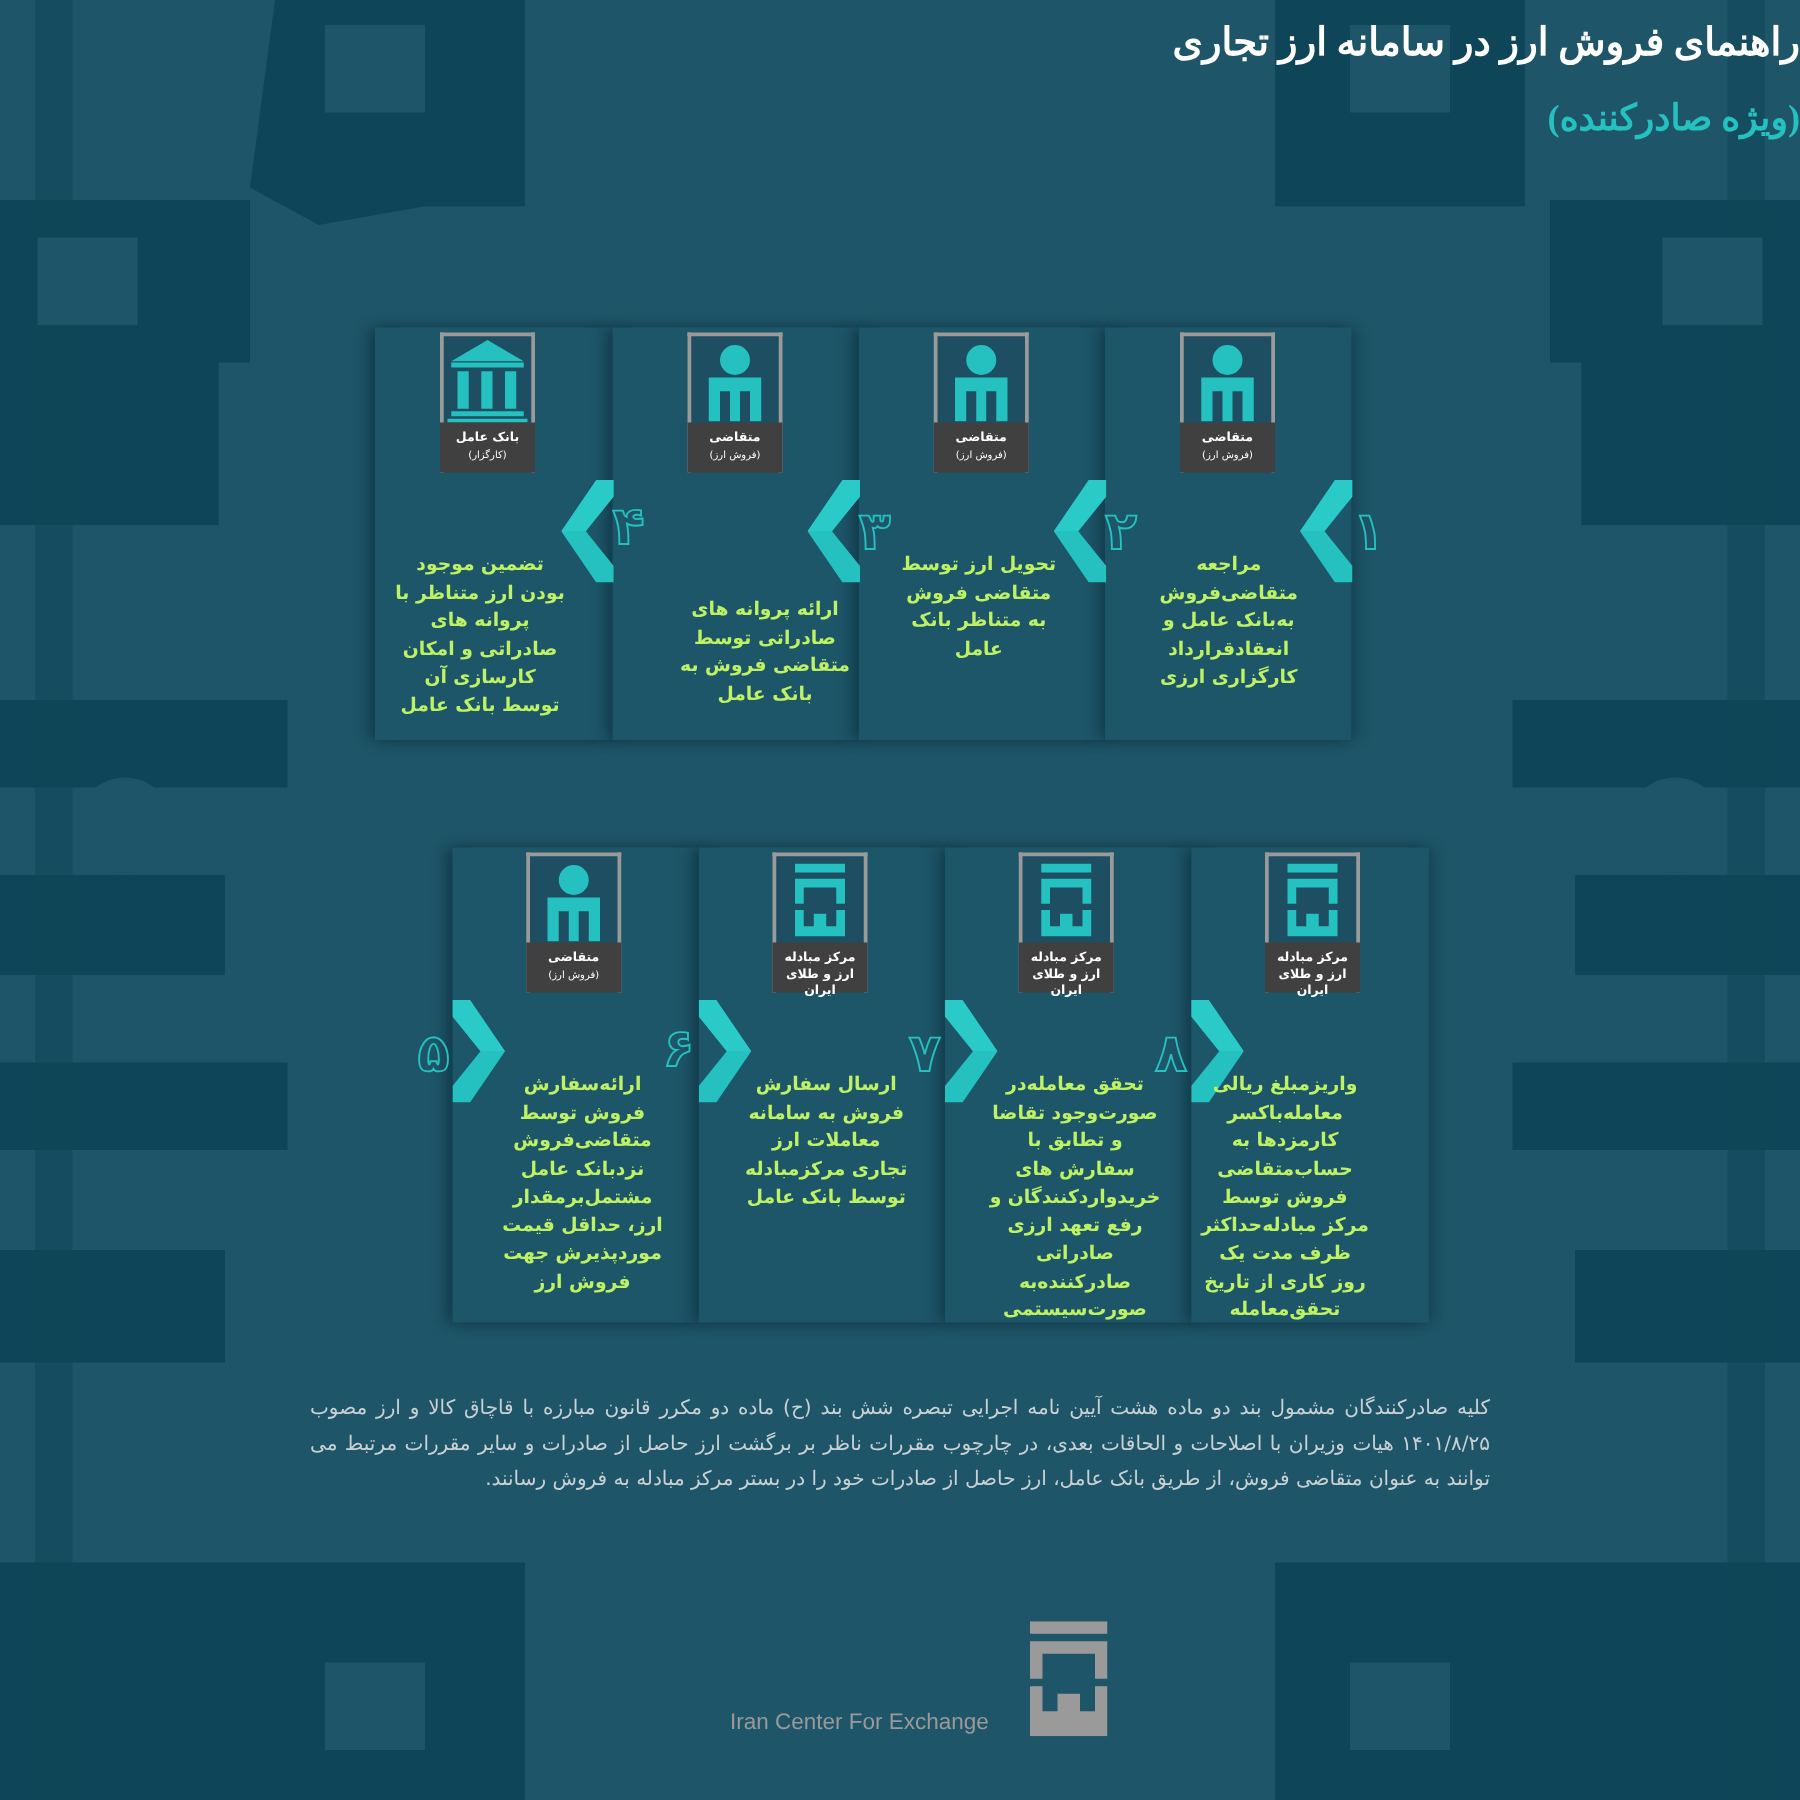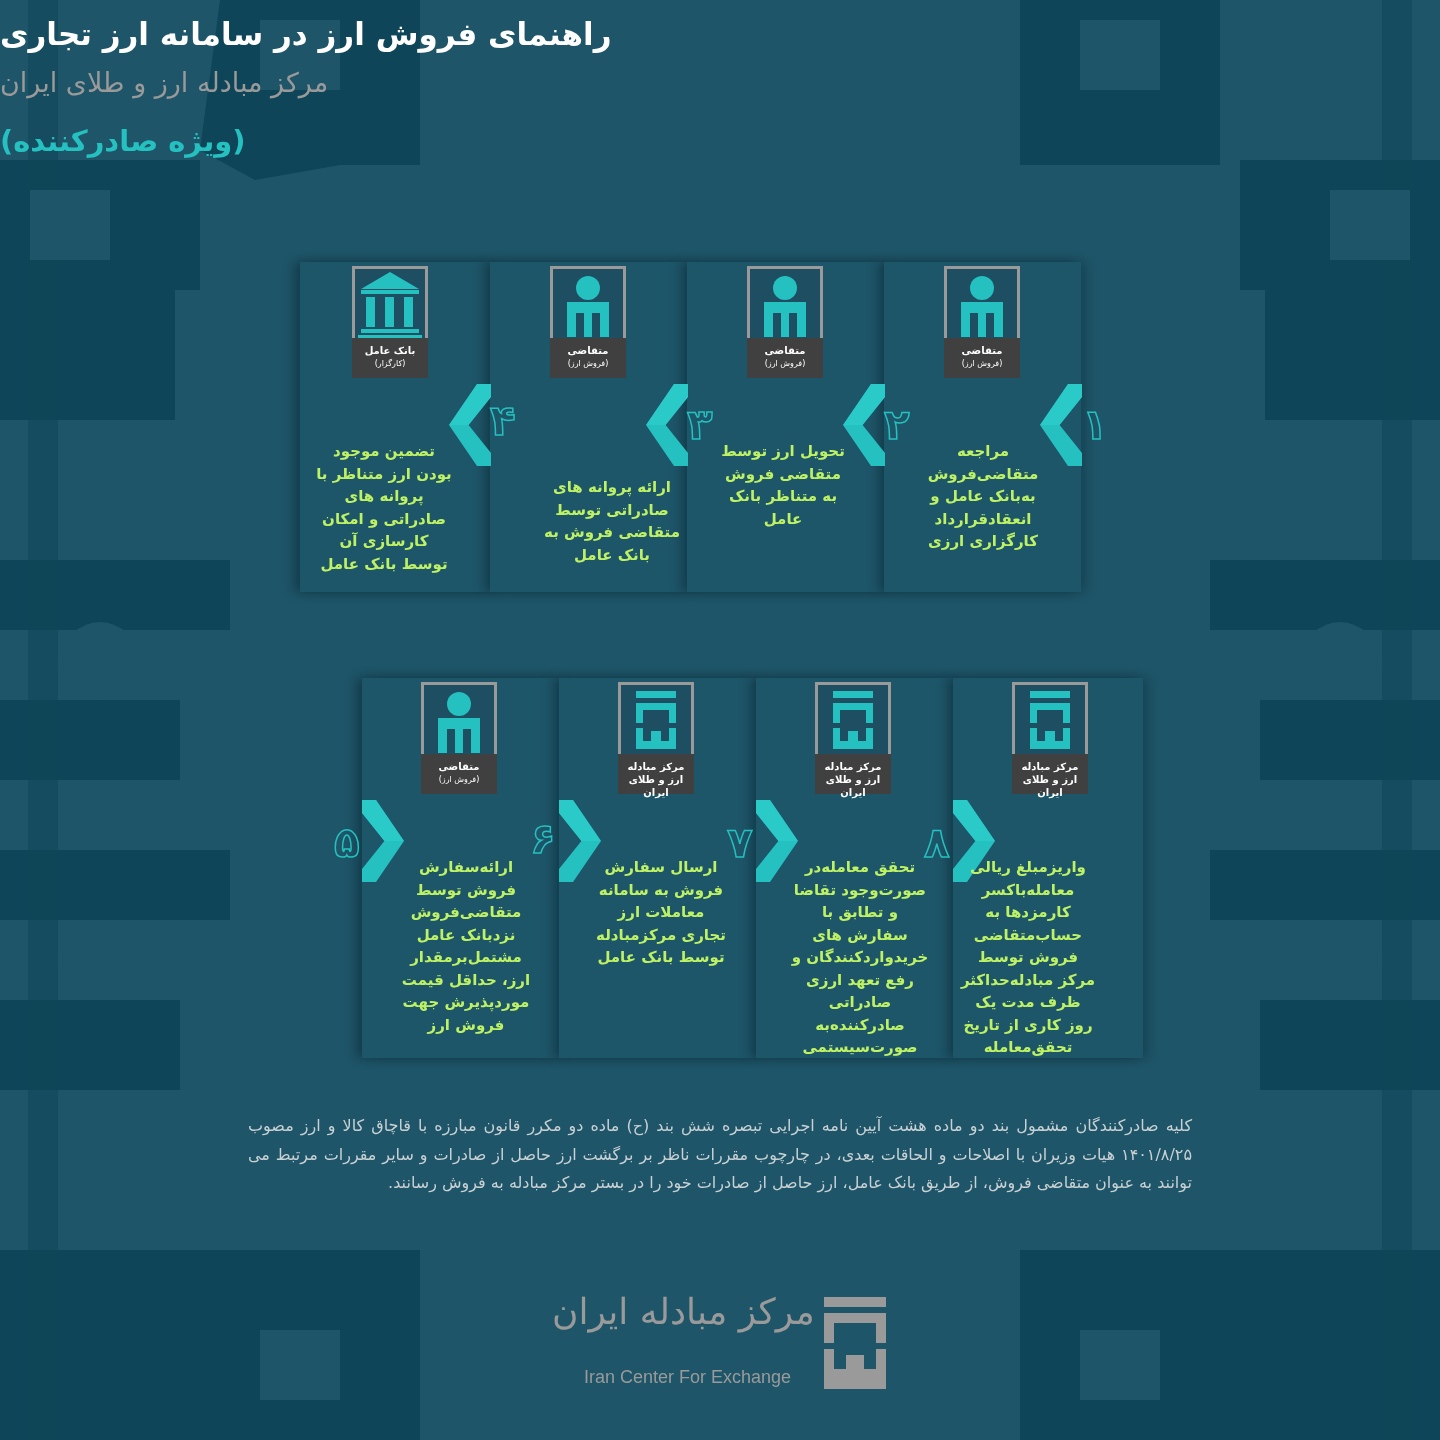--- a/index.html
+++ b/index.html
@@ -3,21 +3,21 @@
 <meta charset="utf-8">
 <style>
   html, body { margin:0; padding:0; }
   body {
     width:1440px; height:1440px; overflow:hidden; position:relative;
     background:#1e5568;
     font-family:"DejaVu Sans", sans-serif;
     direction:rtl;
   }
   .bg-pattern { position:absolute; inset:0; z-index:0; }
-  .title-block { position:absolute; left:0; right:0; top:8px; text-align:left; z-index:2; }
+  .title-block { position:absolute; left:0; right:0; top:8px; text-align:right; z-index:2;font-family:Liberation Serif, serif; }
   .title-main { color:#ffffff; font-size:31px; font-weight:bold; line-height:52px; }
   .title-sub { color:#9a9a9a; font-size:27px; line-height:46px; }
   .title-special { color:#25c0c0; font-size:29px; font-weight:bold; line-height:58px; margin-top:6px; }
   .title-issue { color:#9a9a9a; font-size:24px; line-height:40px; }
 
   .row { position:absolute; z-index:2; }
   .panel {
     position:absolute; background:#1e5669;
     box-shadow: -6px 0 10px rgba(0,20,30,0.35), 6px 0 10px rgba(0,20,30,0.2);
   }
@@ -90,21 +90,20 @@
     <circle cx="1340" cy="960" r="38"></circle>
     <rect x="260" y="20" width="80" height="70"></rect>
     <rect x="1080" y="20" width="80" height="70"></rect>
     <rect x="260" y="1330" width="80" height="70"></rect>
     <rect x="1080" y="1330" width="80" height="70"></rect>
   </g>
 </svg>
 
 <div class="title-block">
   <div class="title-main">راهنمای فروش ارز در سامانه ارز تجاری</div>
-  <div class="title-sub">مرکز مبادله ارز و طلای ایران</div>
   <div class="title-special">(ویژه صادرکننده)</div>
 </div>
 
 <svg width="0" height="0" style="position:absolute">
   <defs>
     <g id="person">
       <circle cx="35" cy="19" r="12" fill="#25c0c0"></circle>
       <path d="M14 33 H56 V68 H47 V44 H39 V68 H31 V44 H23 V68 H14 Z" fill="#25c0c0"></path>
     </g>
     <g id="bank">
@@ -240,20 +239,19 @@
   <svg class="chev" style="left:953px;top:800px;" width="42" height="82" viewBox="0 0 60 100" preserveAspectRatio="none">
       <use href="#chev-right"></use>
     </svg>
   <div class="num" style="left:924px;top:822px;">۸</div>
   <div class="step-text" style="left:960px;top:856px;width:136px;">واریزمبلغ ریالی معامله‌باکسر کارمزدها به حساب‌متقاضی فروش توسط مرکز مبادله‌حداکثر ظرف مدت یک روز کاری از تاریخ تحقق‌معامله</div>
 </div>
 
 <div class="note">کلیه صادرکنندگان مشمول بند دو ماده هشت آیین نامه اجرایی تبصره شش بند (ح) ماده دو مکرر قانون مبارزه با قاچاق کالا و ارز مصوب ۱۴۰۱/۸/۲۵ هیات وزیران با اصلاحات و الحاقات بعدی، در چارچوب مقررات ناظر بر برگشت ارز حاصل از صادرات و سایر مقررات مرتبط می توانند به عنوان متقاضی فروش، از طریق بانک عامل، ارز حاصل از صادرات خود را در بستر مرکز مبادله به فروش رسانند.</div>
 
 <div class="footer">
-  <div class="footer-fa">مرکز مبادله ایران</div>
   <div class="footer-en">Iran Center For Exchange</div>
   <svg class="footer-logo" viewBox="0 0 62 92">
     <rect x="0" y="0" width="62" height="10" fill="#9a9a9a"></rect>
     <path d="M0 16 H62 V46 H52 V26 H10 V46 H0 Z" fill="#9a9a9a"></path>
     <path d="M0 52 H10 V72 H22 V58 H40 V72 H52 V52 H62 V92 H0 Z" fill="#9a9a9a"></path>
   </svg>
 </div>
 
 </body></html>

